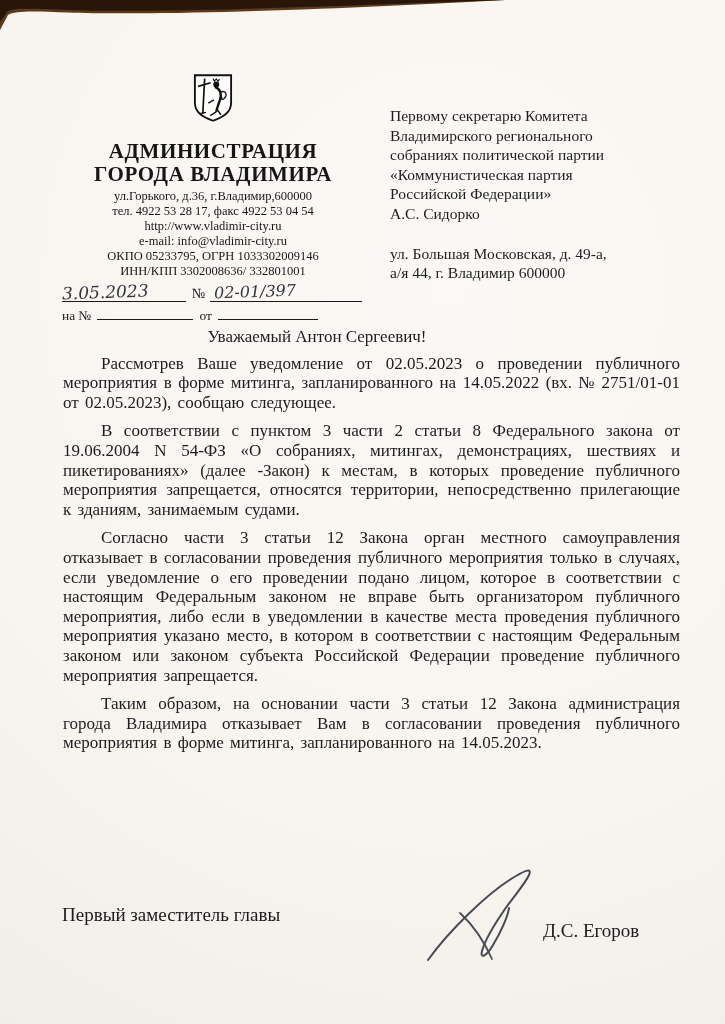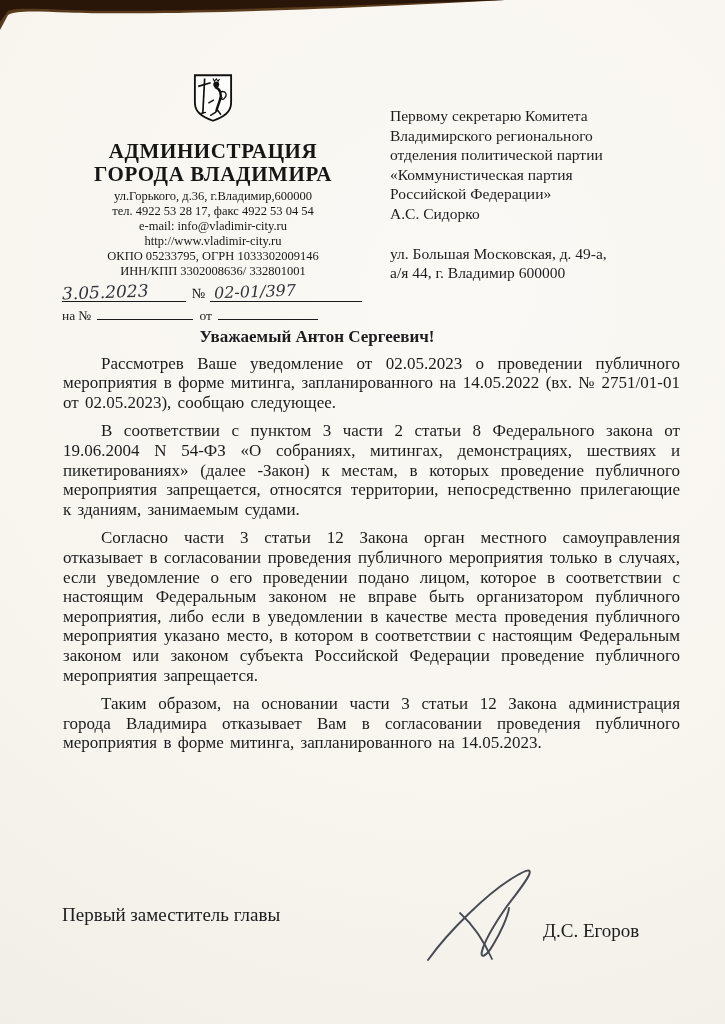--- a/index.html
+++ b/index.html
@@ -20,21 +20,21 @@
   .no-label{font-size:14px;vertical-align:bottom;}
   .ref-row{margin-top:4px;text-align:left;padding-left:16px;font-size:13.5px;color:#1a1a1a;white-space:nowrap;}
   .rule{display:inline-block;border-bottom:1.3px solid #1a1a1a;height:12px;}
   .r1{width:96px;margin:0 6px;}
   .r2{width:100px;margin-left:6px;}
   
   .recipient{position:absolute;left:390px;top:106px;width:310px;font-size:15.5px;line-height:19.6px;color:#1d1d20;}
   .recipient .addr{margin-top:20px;}
   
   .body-text{position:absolute;left:62px;top:327px;width:618px;font-size:17px;line-height:19.6px;color:#1c1c1e;}
-  .salutation{text-align:center;transform:translateX(-54px);font-weight:bold;}
+  .salutation{text-align:center;transform:translateX(-54px);}
   .body-text p{margin:9px 0 0 1px;text-align:justify;text-indent:38px;word-spacing:2px;}
   .body-text p.first{margin-top:7px;}
   
   .sign-block{position:absolute;left:62px;top:904px;width:618px;font-size:19px;line-height:22.5px;color:#1c1c1e;}
   .sign-name{position:absolute;left:481px;top:16px;white-space:nowrap;}
   .sig-svg{position:absolute;left:360px;top:-40px;}
 </style>
 </head>
 <body>
 
@@ -55,37 +55,37 @@
       <circle cx="26.5" cy="13.5" r="3.2" fill="#111"></circle>
       <path d="M25,16 C31,18 32.5,24 30.5,30 C29,35 27,39 26.5,43" stroke="#111" stroke-width="2.6" fill="none"></path>
       <path d="M26.5,43 L20,47 M28,41 L31.5,46 M24,30 L18,33.5" stroke="#111" stroke-width="1.6" fill="none"></path>
       <path d="M30.5,22 C36.5,18.5 39.5,25 34.5,29 C32.5,30.5 31.5,28.5 33,27" stroke="#111" stroke-width="1.4" fill="none"></path>
     </svg>
     <div class="org">АДМИНИСТРАЦИЯ</div>
     <div class="org" style="margin-top:0">ГОРОДА ВЛАДИМИРА</div>
     <div class="details">
       <div>ул.Горького, д.36, г.Владимир,600000</div>
       <div>тел. 4922 53 28 17, факс 4922 53 04 54</div>
+      <div>http://www.vladimir-city.ru</div>
       <div>e-mail: info@vladimir-city.ru</div>
-      <div>http://www.vladimir-city.ru</div>
       <div>ОКПО 05233795, ОГРН 1033302009146</div>
       <div>ИНН/КПП 3302008636/ 332801001</div>
     </div>
     <div class="hand-row">
       <span class="blank date-blank"><span class="hw">3.05.2023</span></span><span class="no-label">№</span><span class="blank num-blank"><span class="hw">02-01/397</span></span>
     </div>
     <div class="ref-row">
       <span>на №</span><span class="rule r1"></span><span>от</span><span class="rule r2"></span>
     </div>
   </div>
 
   <div class="recipient">
     <div>Первому секретарю Комитета</div>
     <div>Владимирского регионального</div>
-    <div>отделения политической партии</div>
+    <div>собраниях политической партии</div>
     <div>«Коммунистическая партия</div>
     <div>Российской Федерации»</div>
     <div>А.С. Сидорко</div>
     <div class="addr">
       <div>ул. Большая Московская, д. 49-а,</div>
       <div>а/я 44, г. Владимир 600000</div>
     </div>
   </div>
 
   <div class="body-text">

